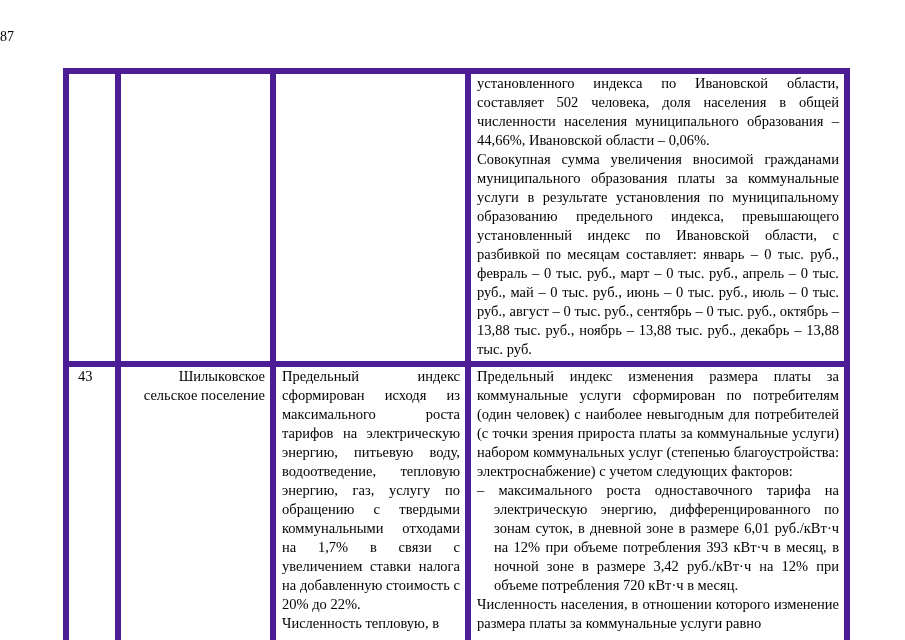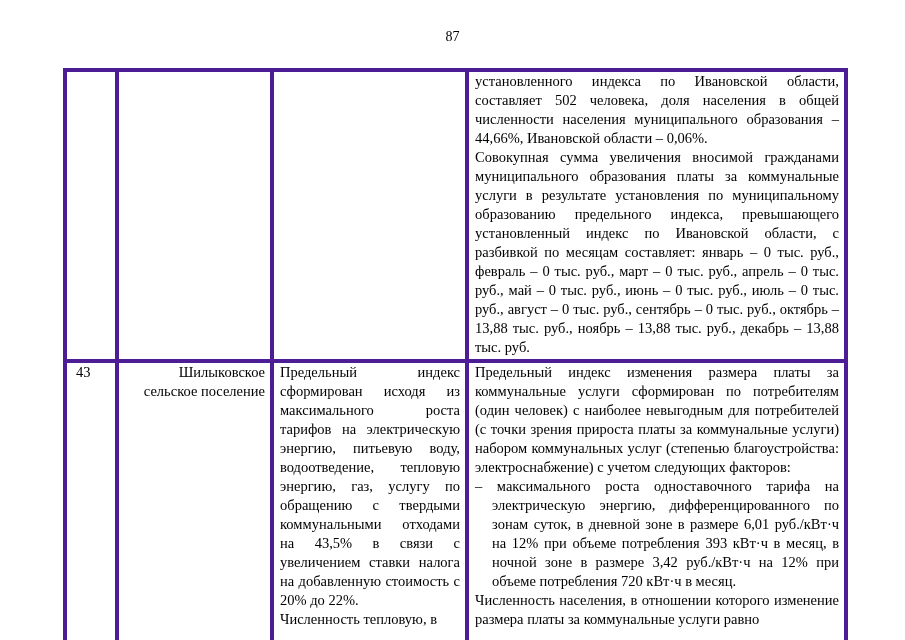--- a/index.html
+++ b/index.html
@@ -18,33 +18,32 @@
     position: relative;
     width: 905px;
     height: 640px;
     background: #ffffff;
   }
   .page-number {
     position: absolute;
     top: 29px;
     left: 0;
     width: 100%;
-    text-align: center;
     font-size: 14px;
   }
   table.doc-table {
     position: absolute;
     left: 63px;
     top: 68px;
     width: 781px;
     border-collapse: collapse;
     table-layout: fixed;
   }
   .doc-table td {
-    border: 4px solid #4c1d95;
+    border: 6px solid #4c1d95;
     vertical-align: top;
     padding: 0 5px 2px 6px;
     font-size: 14.5px;
     line-height: 19px;
     text-align: justify;
   }
   .doc-table td.num {
     text-align: left;
     padding-left: 9px;
   }
@@ -84,21 +83,21 @@
       <td>
         <p class="para">установленного индекса по Ивановской области, составляет 502 человека, доля населения в общей численности населения муниципального образования – 44,66%, Ивановской области – 0,06%.</p>
         <p class="para">Совокупная сумма увеличения вносимой гражданами муниципального образования платы за коммунальные услуги в результате установления по муниципальному образованию предельного индекса, превышающего установленный индекс по Ивановской области, с разбивкой по месяцам составляет: январь – 0 тыс. руб., февраль – 0 тыс. руб., март – 0 тыс. руб., апрель – 0 тыс. руб., май – 0 тыс. руб., июнь – 0 тыс. руб., июль – 0 тыс. руб., август – 0 тыс. руб., сентябрь – 0 тыс. руб., октябрь – 13,88 тыс. руб., ноябрь – 13,88 тыс. руб., декабрь – 13,88 тыс. руб.</p>
       </td>
     </tr>
 
     <tr class="row2">
       <td class="num">43</td>
       <td class="name">Шилыковское сельское поселение</td>
       <td>
-        <p class="para">Предельный индекс сформирован исходя из максимального роста тарифов на электрическую энергию, питьевую воду, водоотведение, тепловую энергию, газ, услугу по обращению с твердыми коммунальными отходами на 43,5% в связи с увеличением ставки налога на добавленную стоимость с 20% до 22%.</p>
+        <p class="para">Предельный индекс сформирован исходя из максимального роста тарифов на электрическую энергию, питьевую воду, водоотведение, тепловую энергию, газ, услугу по обращению с твердыми коммунальными отходами на 1,7% в связи с увеличением ставки налога на добавленную стоимость с 20% до 22%.</p>
         <p class="para">Численность тепловую, в</p>
       </td>
       <td>
         <p class="para">Предельный индекс изменения размера платы за коммунальные услуги сформирован по потребителям (один человек) с наиболее невыгодным для потребителей (с точки зрения прироста платы за коммунальные услуги) набором коммунальных услуг (степенью благоустройства: электроснабжение) с учетом следующих факторов:</p>
         <p class="para hang">–  максимального роста одноставочного тарифа на электрическую энергию, дифференцированного по зонам суток, в дневной зоне в размере 6,01 руб./кВт·ч на 12% при объеме потребления 393 кВт·ч в месяц, в ночной зоне в размере 3,42 руб./кВт·ч на 12% при объеме потребления 720 кВт·ч в месяц.</p>
         <p class="para">Численность населения, в отношении которого изменение размера платы за коммунальные услуги равно</p>
       </td>
     </tr>
   </tbody>
     </table>

